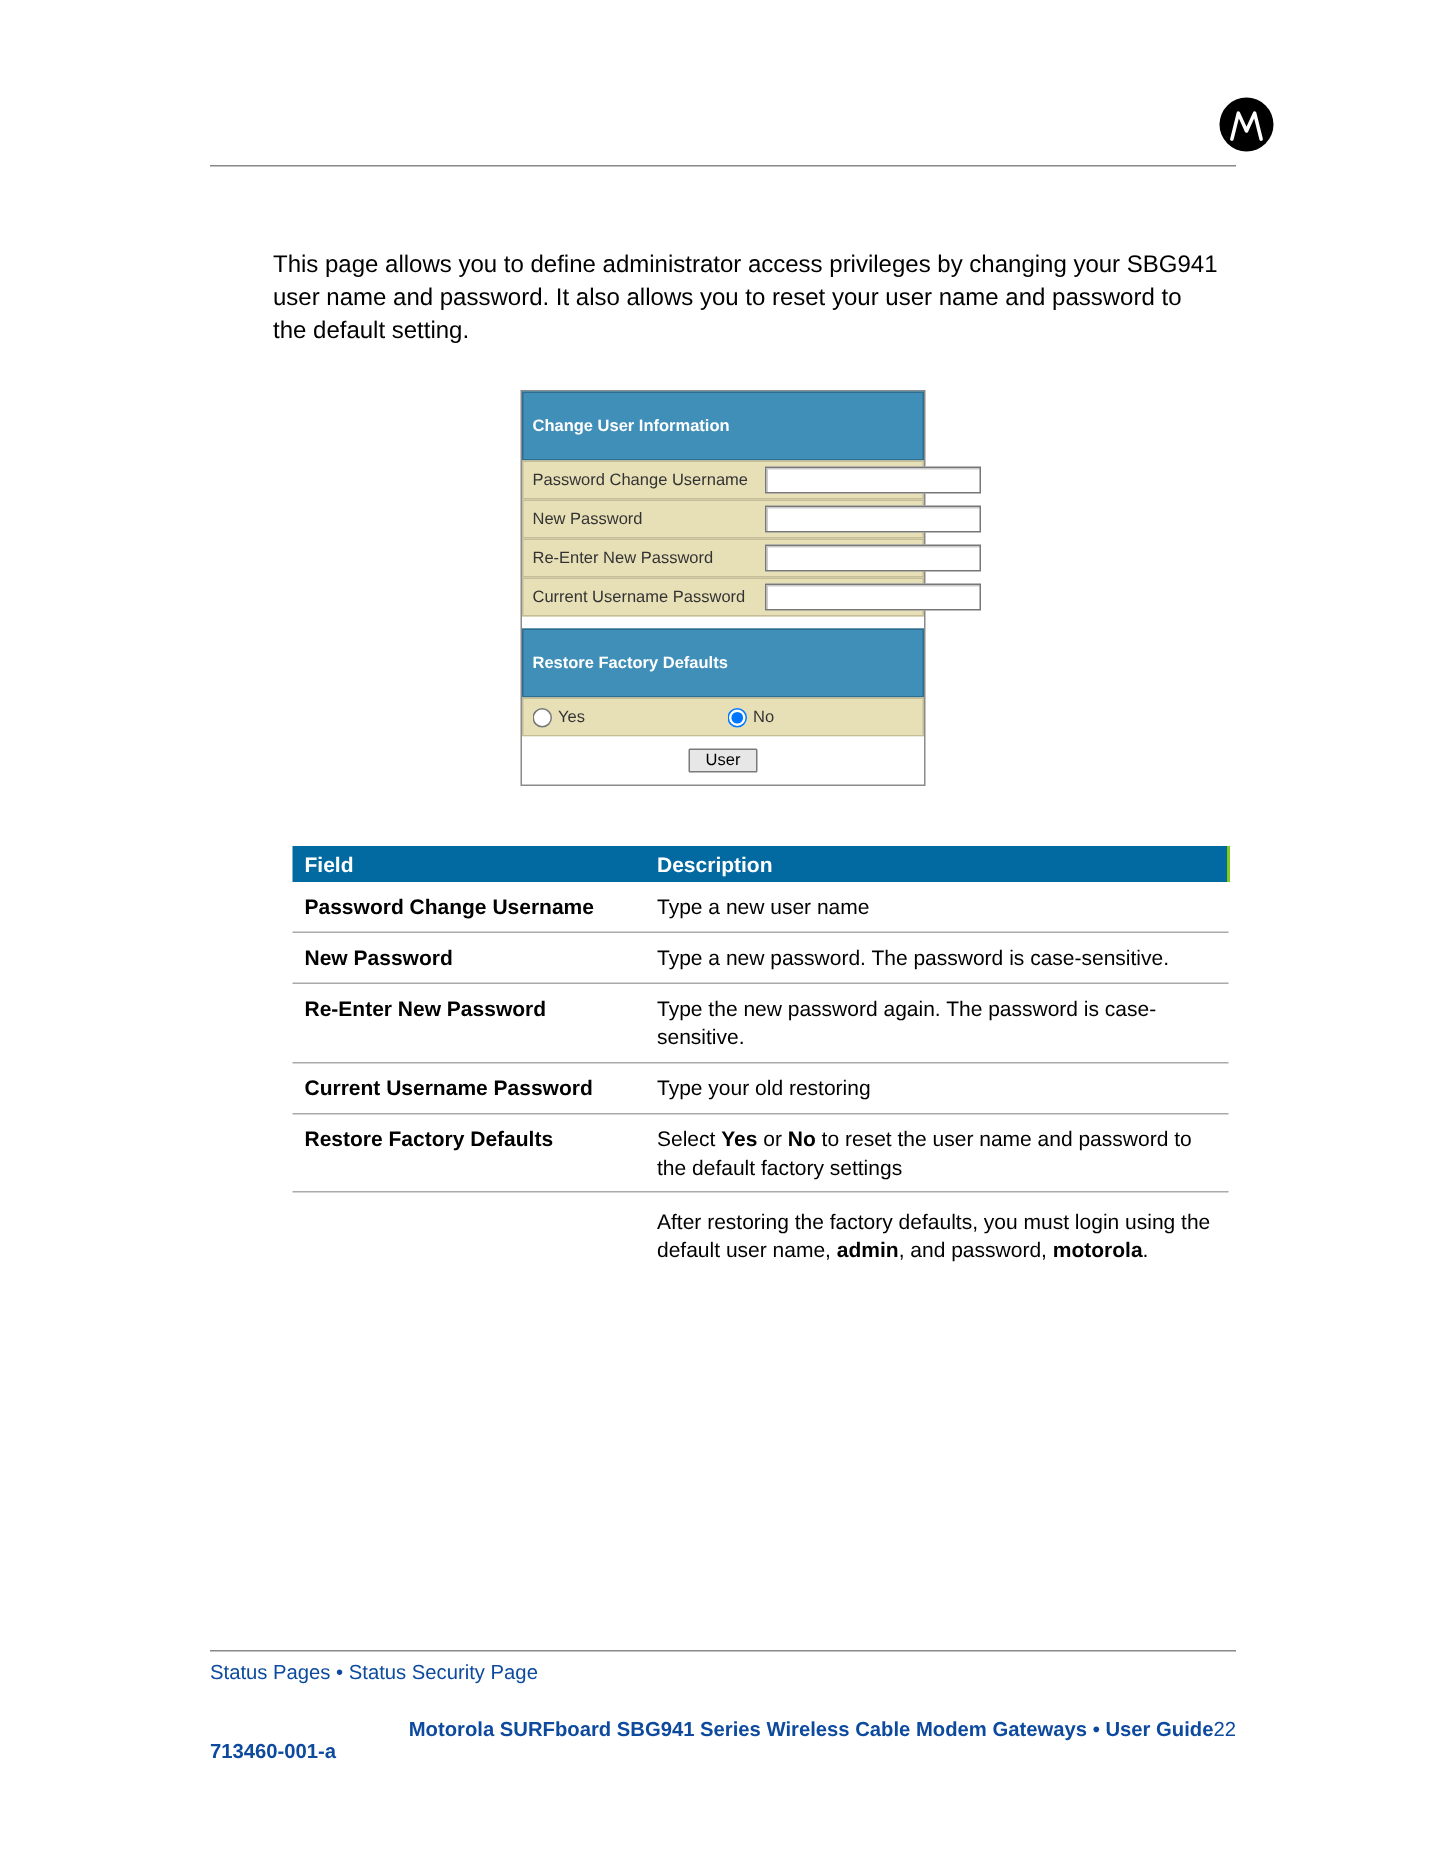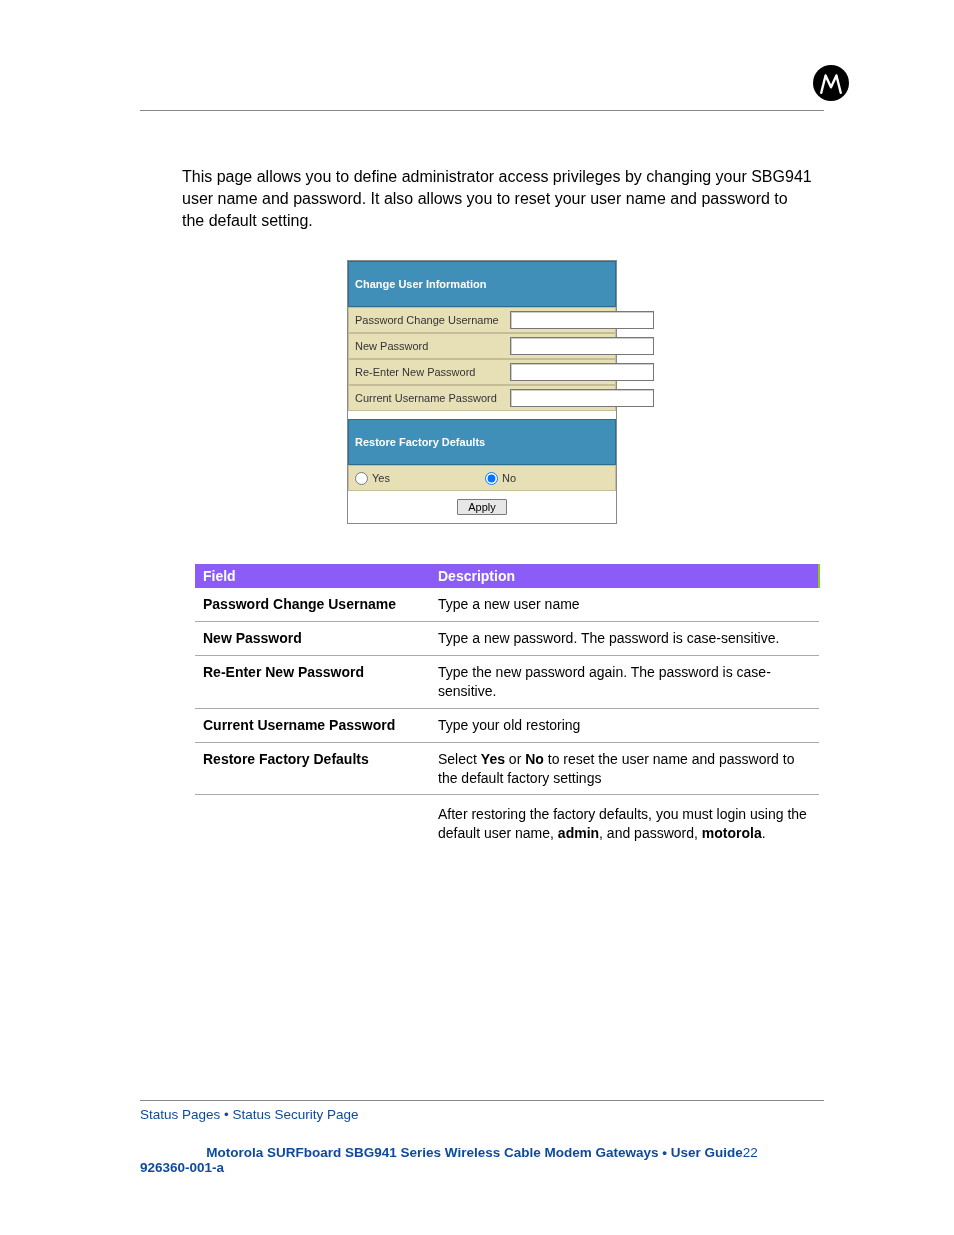--- a/index.html
+++ b/index.html
@@ -114,21 +114,21 @@
     font-size: 14.5px;
     margin: 0 0 10px 0;
   }
   table.desc {
     width: 625px;
     margin-left: 55px;
     border-collapse: collapse;
     font-size: 14px;
   }
   table.desc thead th {
-    background: #8b5cf6;
+    background: #0369a1;
     color: #fff;
     text-align: left;
     padding: 4px 8px;
     font-weight: bold;
   }
   table.desc thead th:last-child { border-right: 2px solid #84cc16; }
   table.desc td {
     border-bottom: 1px solid #aaa;
     padding: 7px 8px;
     vertical-align: top;
@@ -151,21 +151,21 @@
   .breadcrumb {
     color: #0d4a9e;
     font-size: 13.5px;
     margin-bottom: 18px;
   }
   .doc-line {
     color: #0d4a9e;
     font-weight: bold;
     font-size: 13.5px;
     display: flex;
-    justify-content: center;
+    justify-content: flex-end;
     margin-top: 23px;
   }
   .doc-line .pagenum { font-weight: normal; }
   .docid {
     color: #0d4a9e;
     font-weight: bold;
     font-size: 13.5px;
   }
 </style>
 </head>
@@ -205,21 +205,21 @@
       <label class="radio-opt first">
         <input type="radio" name="restore" style="">
         <span>Yes</span>
       </label>
       <label class="radio-opt">
         <input type="radio" name="restore" checked="" style="">
         <span>No</span>
       </label>
     </div>
     <div class="apply-row">
-      <button class="apply-btn">Apply</button>
+      <button class="apply-btn">User</button>
     </div>
   </div>
 
   <table class="desc">
     <thead>
       <tr>
         <th>Field</th>
         <th>Description</th>
       </tr>
     </thead>
@@ -255,15 +255,15 @@
     </tbody>
   </table>
 
   <div class="footer">
     <hr>
     <div class="breadcrumb">Status Pages • Status Security Page</div>
     <div class="doc-line">
       <span>Motorola SURFboard SBG941 Series Wireless Cable Modem Gateways • User Guide</span>
       <span class="pagenum">22</span>
     </div>
-    <div class="docid">926360-001-a</div>
+    <div class="docid">713460-001-a</div>
   </div>
 </div>
 
 </body></html>

